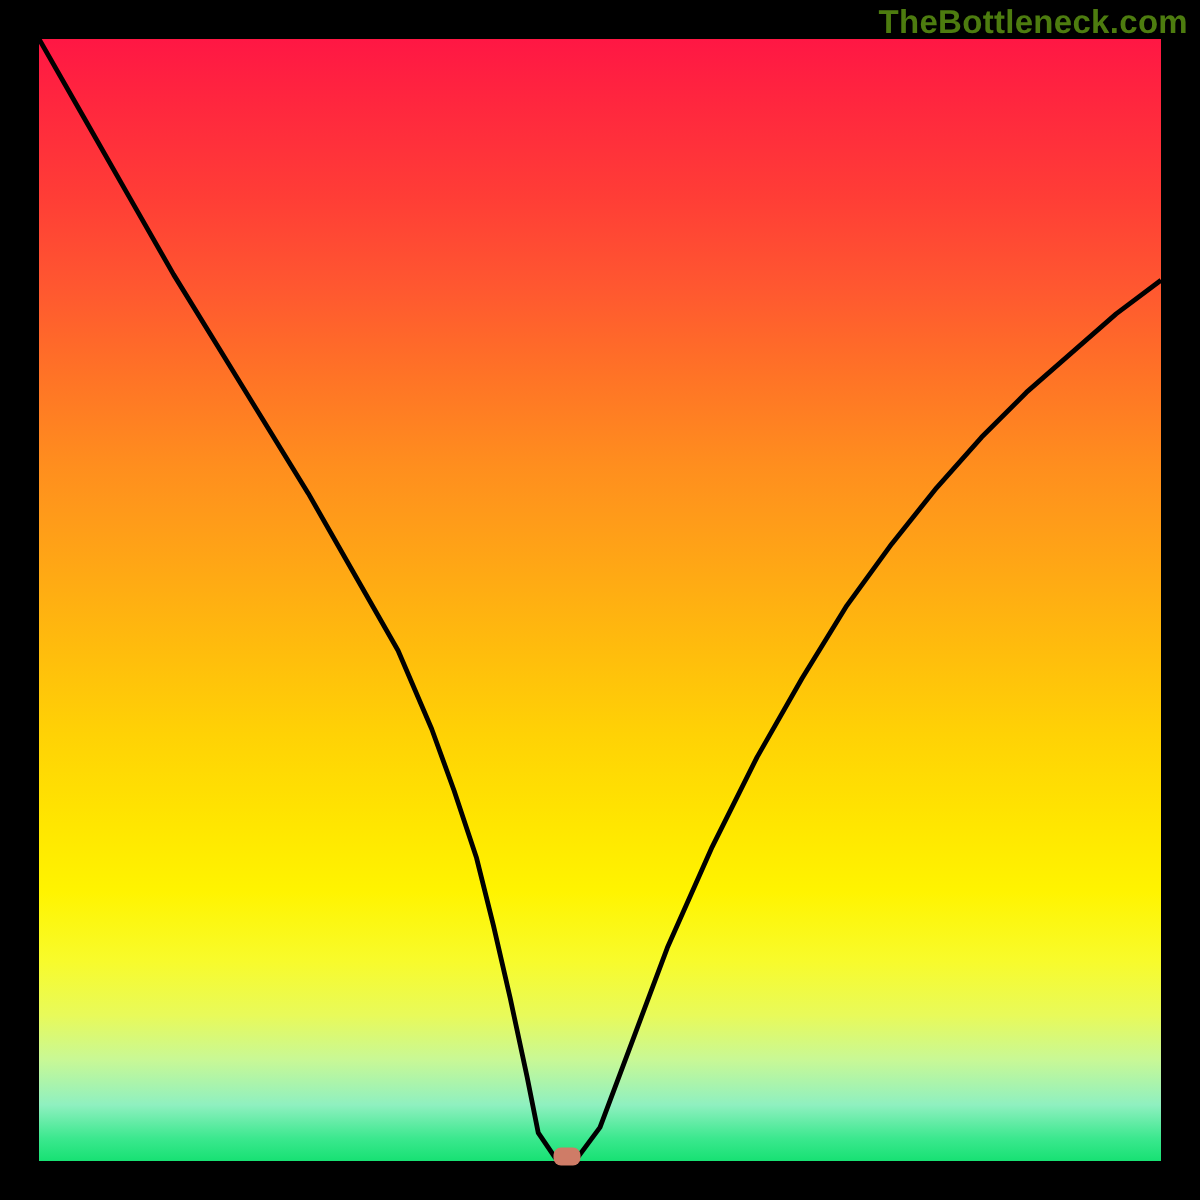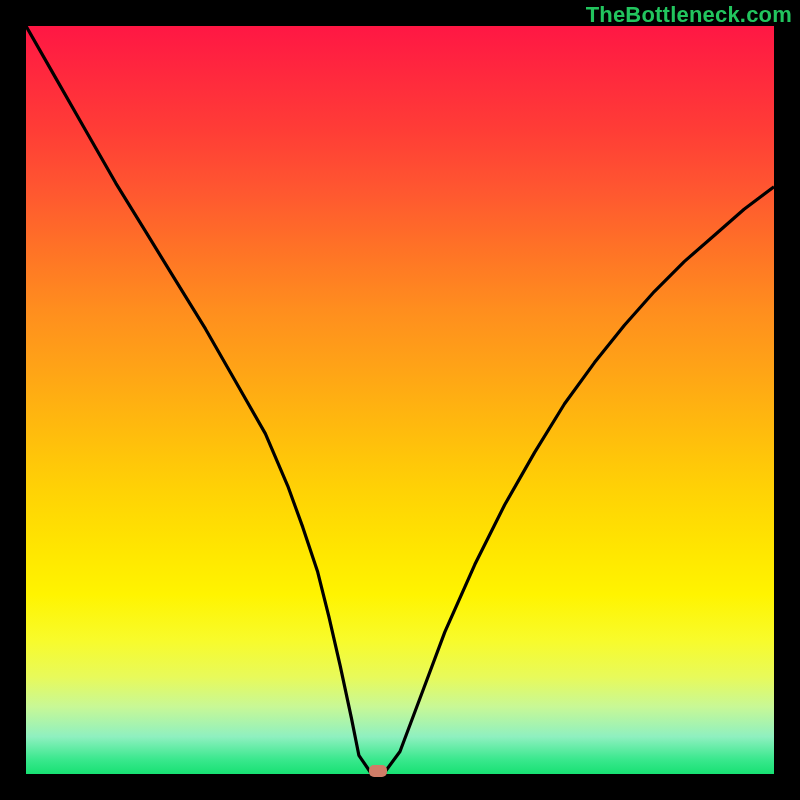--- a/index.html
+++ b/index.html
@@ -44,21 +44,21 @@
       #17e173 100%
     );
   }
   .watermark {
     position: absolute;
     top: 2px;
     right: 8px;
     font-family: Arial, Helvetica, sans-serif;
     font-size: 22px;
     font-weight: 600;
-    color: #22c55e;
+    color: #4d7c0f;
     letter-spacing: 0.2px;
     user-select: none;
   }
   .svg-layer {
     position: absolute;
     left: 26px;
     top: 26px;
     width: 748px;
     height: 748px;
   }

